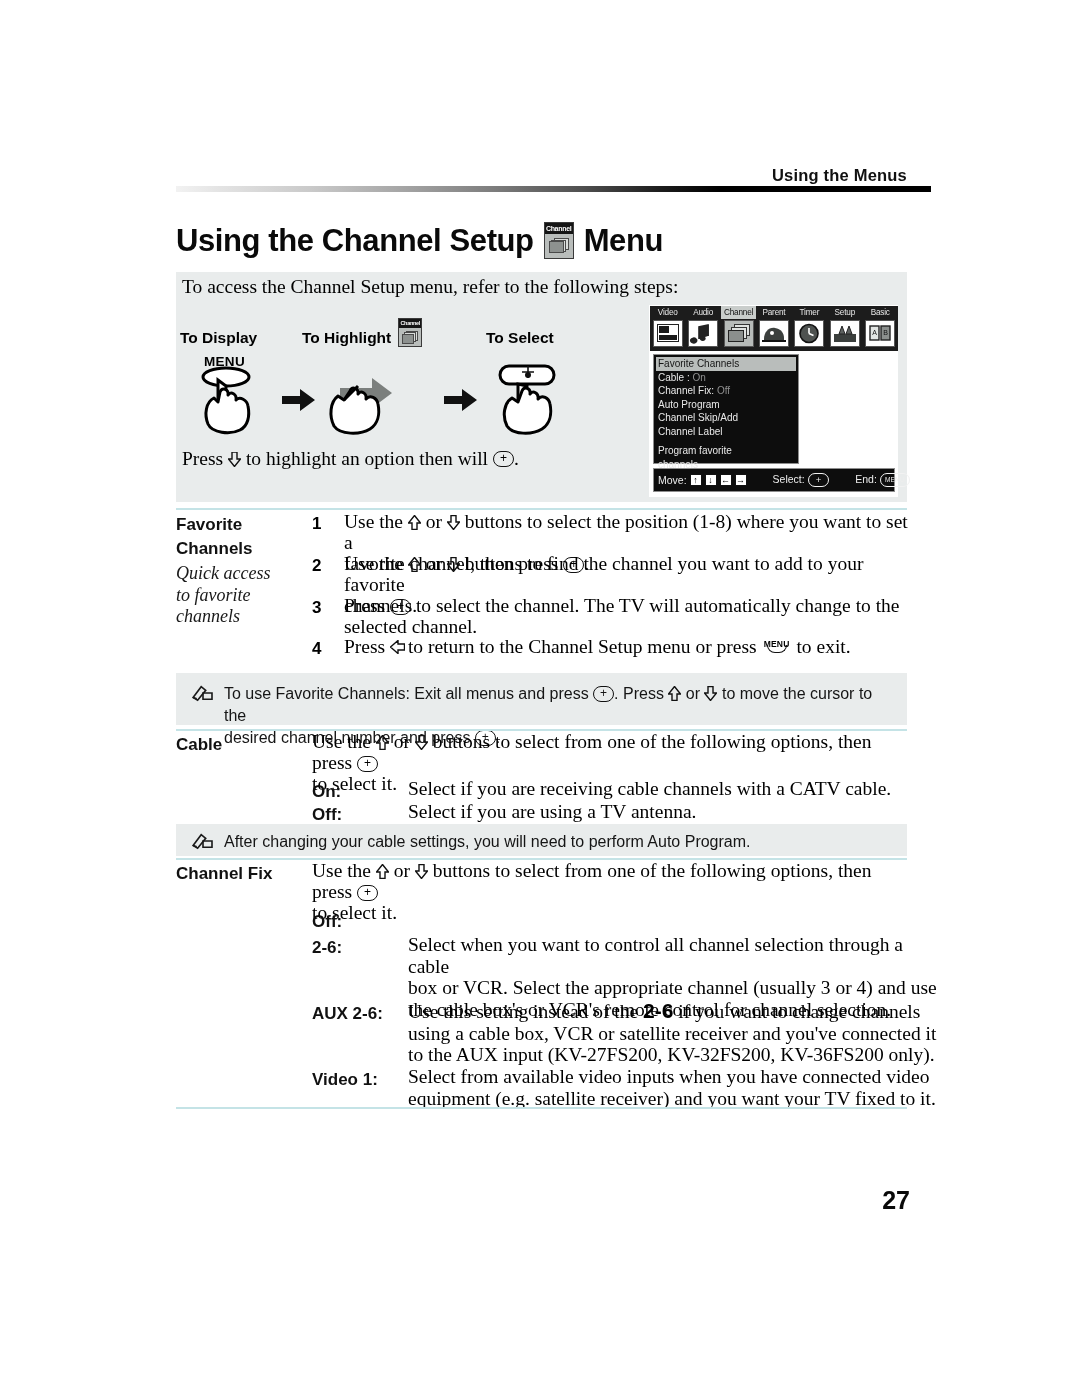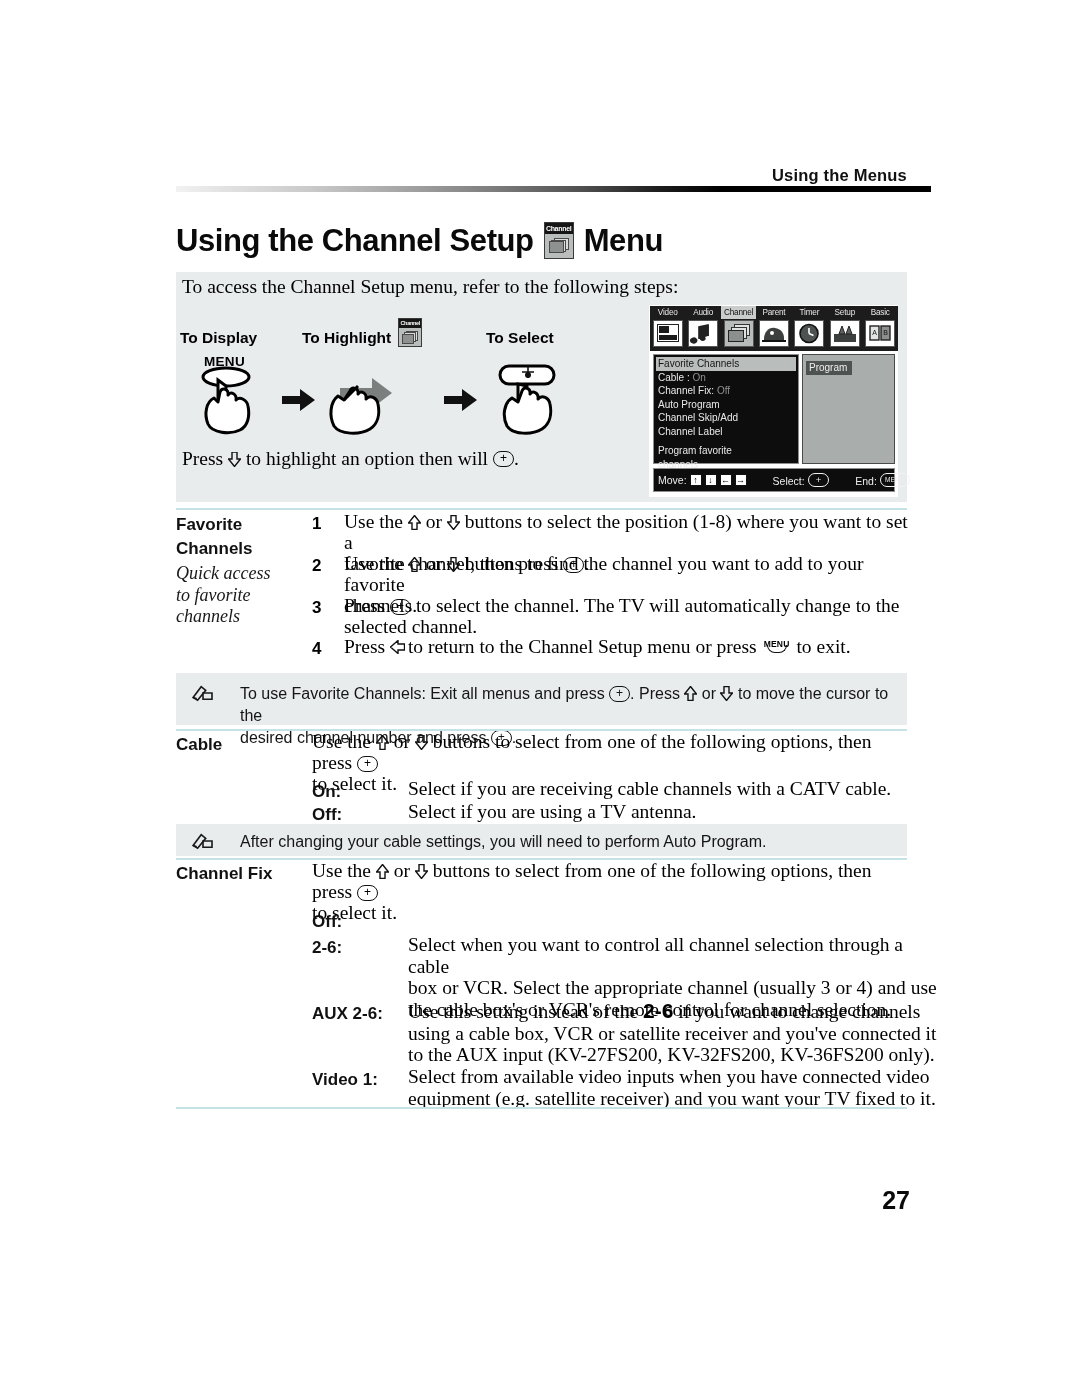--- a/index.html
+++ b/index.html
@@ -275,21 +275,21 @@
     height: 24px;
     background: #0d0d0d;
     border: 1px solid #8d8d8d;
     box-sizing: border-box;
     display: flex;
     align-items: center;
     color: #ededed;
     font-family: "Liberation Sans", sans-serif;
     font-size: 10.5px;
   }
-  .osd-foot .seg { display: flex; align-items: flex-end; gap: 3px; }
+  .osd-foot .seg { display: flex; align-items: flex-start; gap: 3px; }
   .osd-foot .s1 { margin-left: 4px; }
   .osd-foot .s2 { margin-left: 26px; }
   .osd-foot .s3 { margin-left: 26px; }
   .keycap {
     width: 12px; height: 12px;
     background: #fff;
     border: 1px solid #111;
     box-sizing: border-box;
     color: #000;
     font-size: 9px;
@@ -358,21 +358,21 @@
   .note {
     position: absolute;
     left: 176px;
     width: 731px;
     background: #e9ecec;
     font-family: "Liberation Sans", sans-serif;
     font-size: 16px;
     line-height: 22px;
     color: #151515;
     box-sizing: border-box;
-    padding: 10px 14px 10px 64px;
+    padding: 10px 14px 10px 48px;
   }
   .note-icon {
     position: absolute;
     left: 16px;
     top: 11px;
     width: 22px;
     height: 18px;
   }
 
   
@@ -609,23 +609,20 @@
         </div>
         <div class="osd-item">
           <span>Channel Fix:</span>
           <span class="dim">Off</span>
         </div>
         <div class="osd-item">Auto Program</div>
         <div class="osd-item">Channel Skip/Add</div>
         <div class="osd-item">Channel Label</div>
         <div class="osd-item gap">Program favorite</div>
         <div class="osd-item">channels</div>
-      </div>
-      <div class="osd-right">
-        <span class="osd-prog">Program</span>
       </div>
     </div>
 
     <div class="osd-foot">
       <span class="seg s1">
         <span>Move:</span>
         <span class="keycap">↑</span>
         <span class="keycap">↓</span>
         <span class="keycap">←</span>
         <span class="keycap">→</span>

